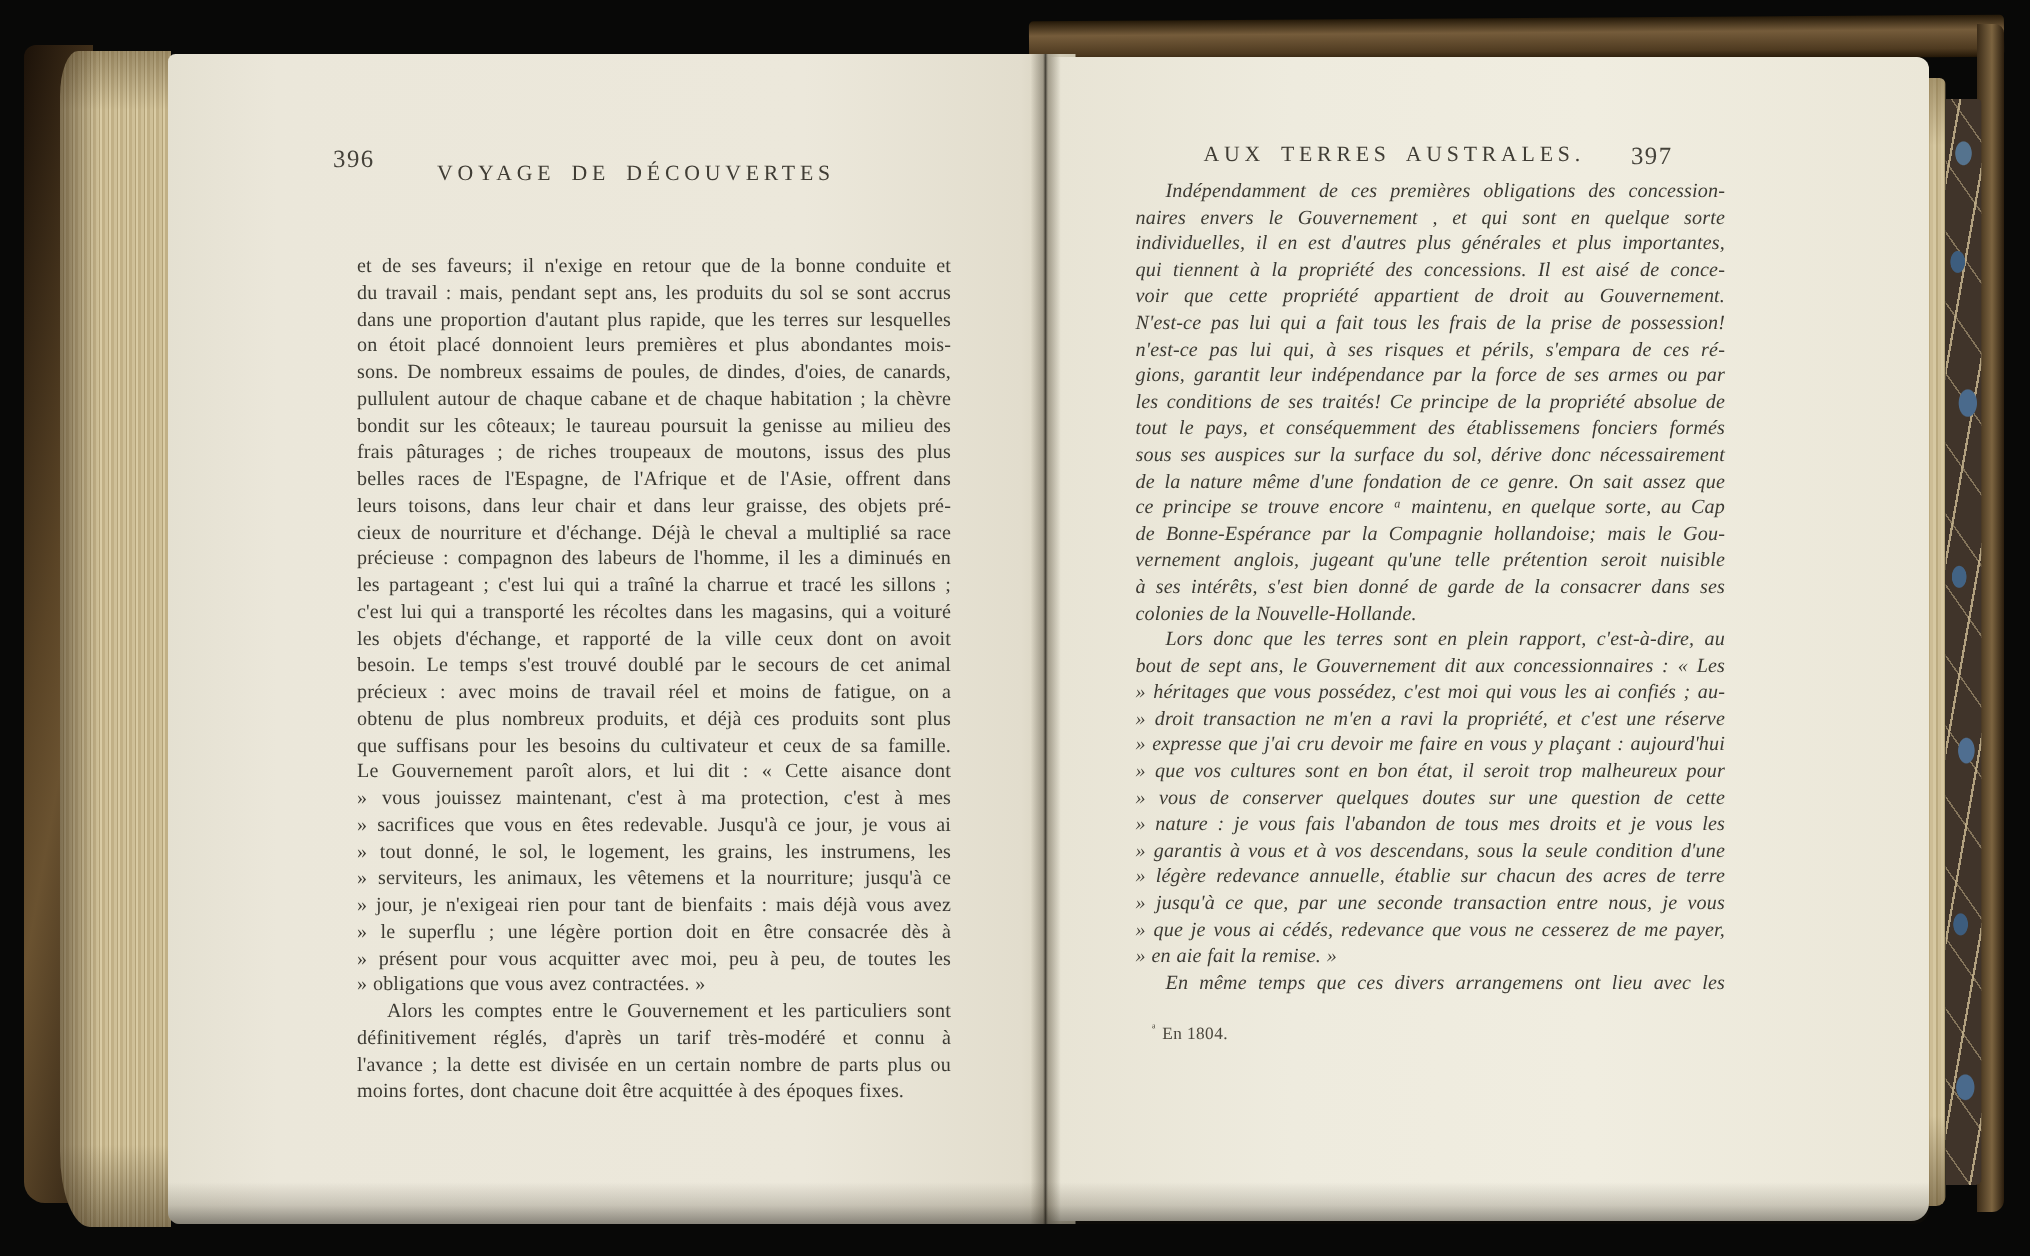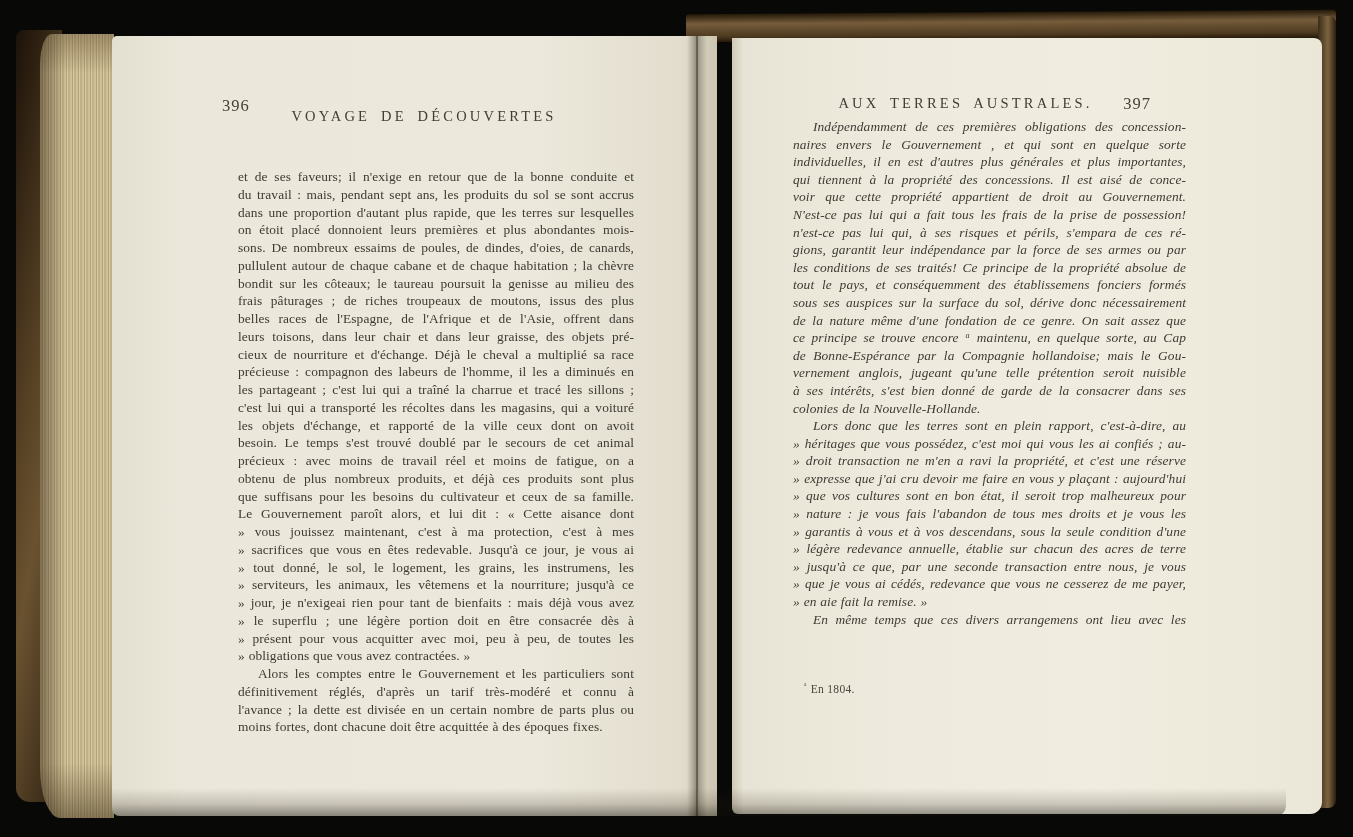--- a/index.html
+++ b/index.html
@@ -61,21 +61,20 @@
   .page-left{
     left:112px;top:36px;width:584px;height:780px;
     background:linear-gradient(to right,#e4e0d1 0%,#ebe7da 12%,#ece8db 70%,#e2ddcd 94%,#cbc5b0 100%);
     border-radius:5px 0 0 8px;
     padding-left:21px;
   }
   .page-right{
     left:696px;top:38px;width:590px;height:776px;
     background:linear-gradient(to right,#cfc9b6 0%,#e8e4d5 2%,#eeebde 28%,#f0edE0 62%,#ebe7d8 100%);
     border-radius:0 8px 12px 6px;
-    margin-left:36px;
   }
   .gutter-shadow{
     position:absolute;left:687px;top:36px;width:20px;height:780px;z-index:5;pointer-events:none;
     background:linear-gradient(to right,rgba(30,25,15,0) 0%,rgba(45,38,24,.35) 42%,rgba(15,12,6,.7) 50%,rgba(45,38,24,.3) 58%,rgba(30,25,15,0) 100%);
   }
   .bottom-shadow{
     position:absolute;left:112px;top:788px;width:1174px;height:28px;z-index:5;pointer-events:none;
     background:linear-gradient(to bottom,rgba(40,32,18,0) 0%,rgba(40,32,18,.18) 55%,rgba(18,14,7,.45) 100%);
     border-radius:0 0 10px 8px;
   }
@@ -170,24 +169,26 @@
         <div class="tline">les conditions de ses traités! Ce principe de la propriété absolue de</div>
         <div class="tline">tout le pays, et conséquemment des établissemens fonciers formés</div>
         <div class="tline">sous ses auspices sur la surface du sol, dérive donc nécessairement</div>
         <div class="tline">de la nature même d'une fondation de ce genre. On sait assez que</div>
         <div class="tline">ce principe se trouve encore ᵃ maintenu, en quelque sorte, au Cap</div>
         <div class="tline">de Bonne-Espérance par la Compagnie hollandoise; mais le Gou-</div>
         <div class="tline">vernement anglois, jugeant qu'une telle prétention seroit nuisible</div>
         <div class="tline">à ses intérêts, s'est bien donné de garde de la consacrer dans ses</div>
         <div class="tline end">colonies de la Nouvelle-Hollande.</div>
         <div class="tline indent">Lors donc que les terres sont en plein rapport, c'est-à-dire, au</div>
+        <div class="tline">bout de sept ans, le Gouvernement dit aux concessionnaires : « Les</div>
         <div class="tline">» héritages que vous possédez, c'est moi qui vous les ai confiés ; au-</div>
         <div class="tline">» droit transaction ne m'en a ravi la propriété, et c'est une réserve</div>
         <div class="tline">» expresse que j'ai cru devoir me faire en vous y plaçant : aujourd'hui</div>
         <div class="tline">» que vos cultures sont en bon état, il seroit trop malheureux pour</div>
+        <div class="tline">» vous de conserver quelques doutes sur une question de cette</div>
         <div class="tline">» nature : je vous fais l'abandon de tous mes droits et je vous les</div>
         <div class="tline">» garantis à vous et à vos descendans, sous la seule condition d'une</div>
         <div class="tline">» légère redevance annuelle, établie sur chacun des acres de terre</div>
         <div class="tline">» jusqu'à ce que, par une seconde transaction entre nous, je vous</div>
         <div class="tline">» que je vous ai cédés, redevance que vous ne cesserez de me payer,</div>
         <div class="tline end">» en aie fait la remise. »</div>
         <div class="tline indent">En même temps que ces divers arrangemens ont lieu avec les</div>
       </div>
     <div class="footnote" style="left:72px;top:642px;">
       <span class="fn-marker">ᵃ</span><span>En 1804.</span>

